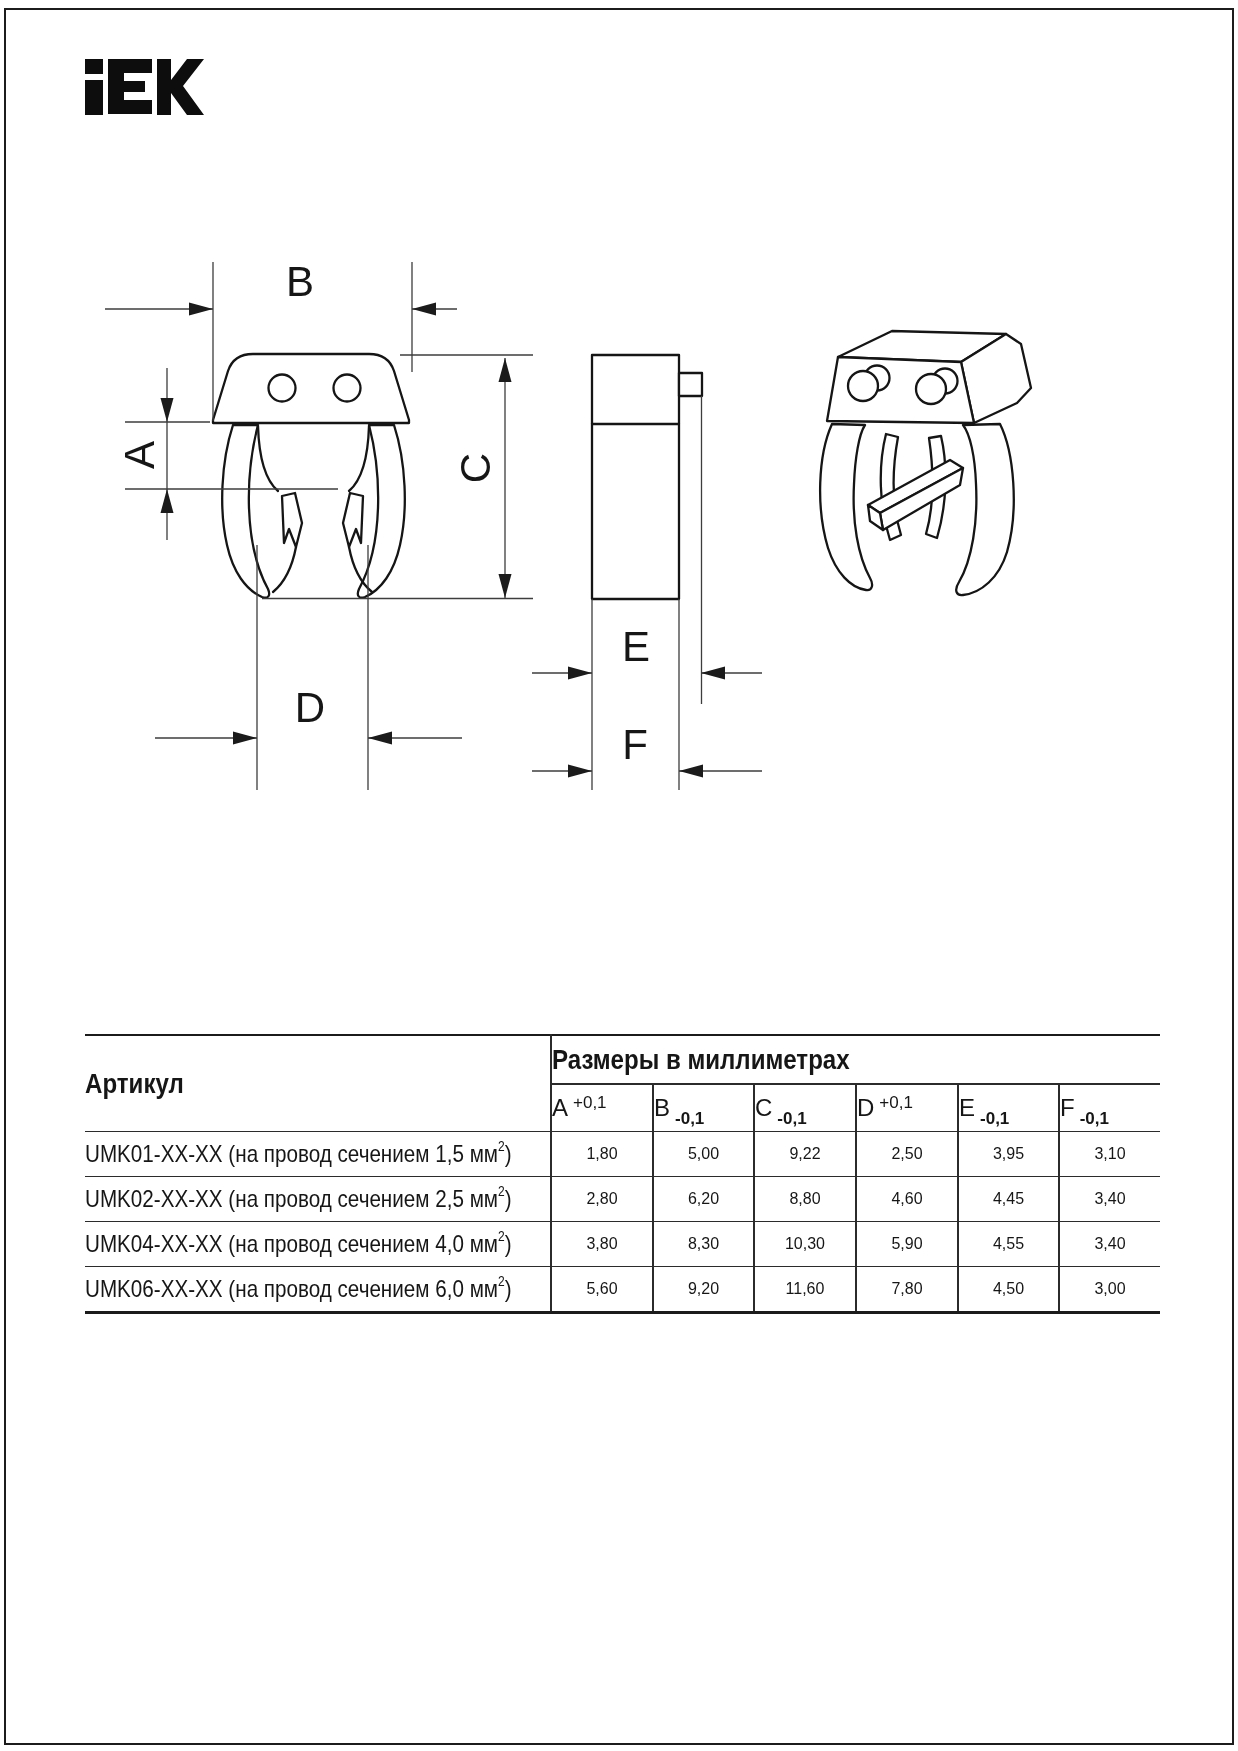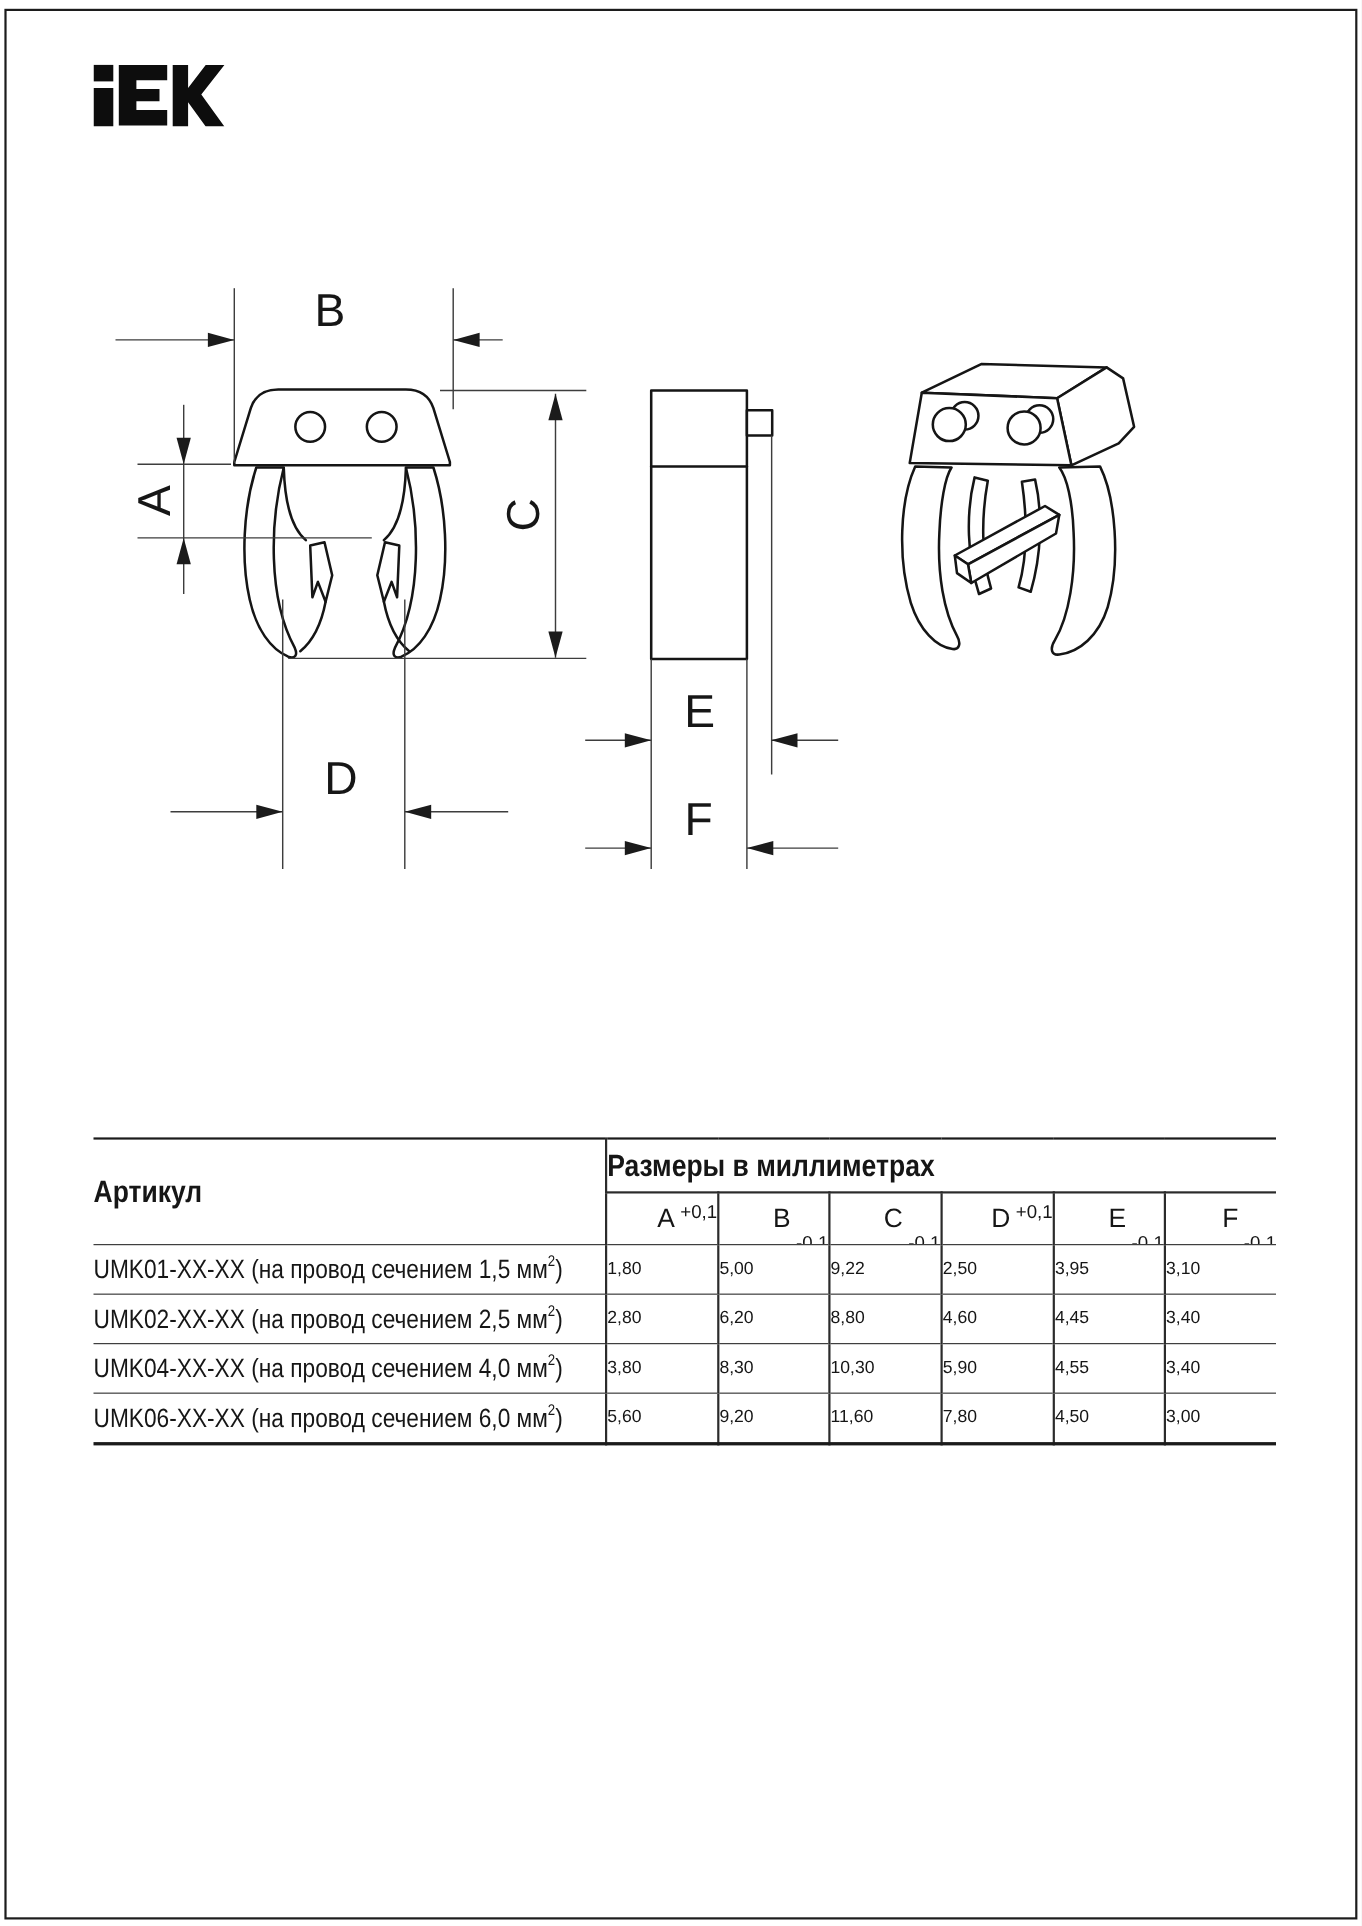--- a/index.html
+++ b/index.html
@@ -14,27 +14,27 @@
   .arrow{fill:#1b1b1b;stroke:none;}
   .dimlbl{font-family:"Liberation Sans",sans-serif;font-size:42px;font-weight:400;fill:#161616;}
   #caption{position:absolute;left:133px;top:873px;font-size:26px;white-space:pre;}
   .cond{display:inline-block;transform:scaleX(0.86);transform-origin:0 50%;white-space:pre;}
   #dimtable{position:absolute;left:85px;top:1034px;width:1075px;border-collapse:collapse;table-layout:fixed;
             border-top:2.5px solid #1b1b1b;border-bottom:3px solid #1b1b1b;font-size:24px;}
   #dimtable td{padding:0;vertical-align:middle;overflow:hidden;}
   td.vd{border-left:2px solid #2b2b2b;}
   tr.hr1 td{height:47px;}
   tr.hr2 td{height:46px;}
-  tr.dr td{height:44px;border-top:1.5px solid #2b2b2b;}
+  tr.dr td{height:44px;border-top:1.5px solid #2b2b2b;text-align:center;}
   td.art-h{vertical-align:top;padding:12px 0 0 10px;font-weight:bold;font-size:28px;margin-top:21px;}
   td.dims-h{vertical-align:top;padding:11px 0 0 13px;font-weight:bold;font-size:28px;border-bottom:2px solid #2b2b2b;}
-  td.dim-h{padding-left:13px;font-size:24px;text-align:right;}
+  td.dim-h{padding-left:13px;font-size:24px;}
   .tol{font-size:17px;margin-left:5px;position:relative;}
   .tol.sup{top:-8px;}
-  .tol.sub{top:20px;}
+  .tol.sub{top:8px;font-weight:bold;}
   td.rowlbl{padding-left:10px;font-size:24px;}
   td.val{padding-left:13px;font-size:16px;}
   sup.sq{font-size:14px;position:relative;top:-2px;vertical-align:super;}
 </style>
 </head>
 <body>
 
 <div id="page">
   <div id="frame"></div>
 

